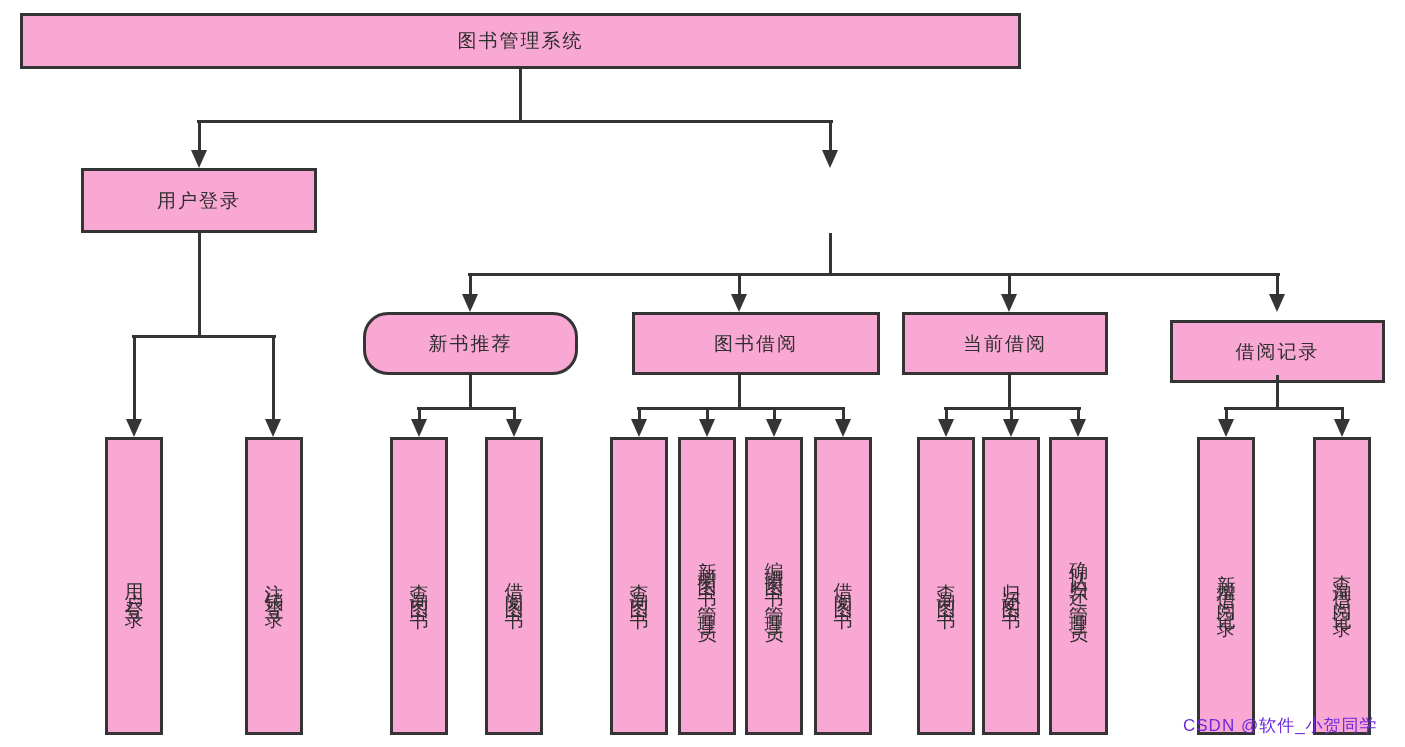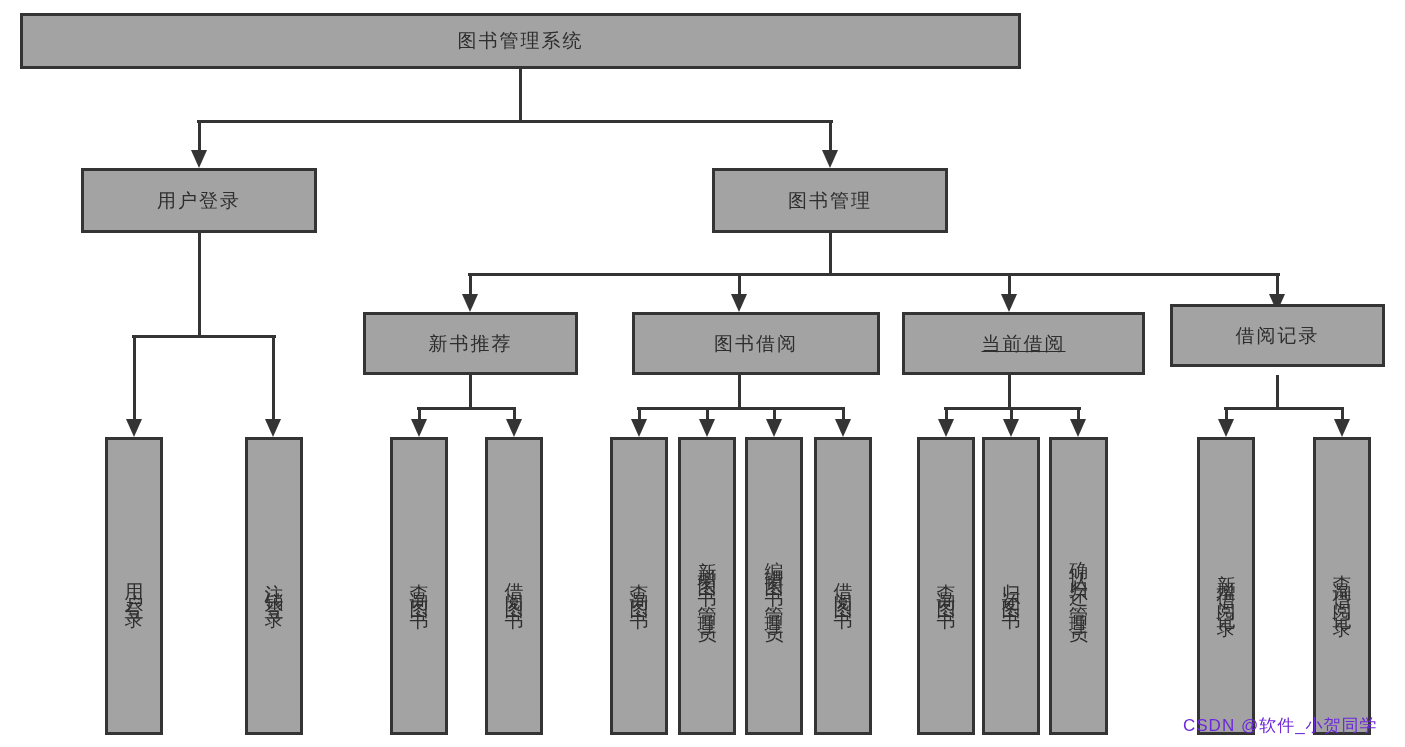--- a/index.html
+++ b/index.html
@@ -2,21 +2,21 @@
 <html><head>
 <meta charset="utf-8">
 <style>
   html,body { margin:0; padding:0; background:#ffffff; }
   #canvas {
     position:relative; width:1405px; height:747px; background:#ffffff;
     font-family:"Liberation Sans","DejaVu Sans",sans-serif; overflow:hidden;
   }
   .box {
     position:absolute; box-sizing:border-box; border:3px solid #343434;
-    background:#a3a3a3; display:flex; align-items:center; justify-content:center;
+    background:#f9a8d4; display:flex; align-items:center; justify-content:center;
     font-size:19px; color:#2e2e2e; letter-spacing:2px; text-align:right;
   }
   .box.v {
     writing-mode:vertical-rl; text-orientation:mixed; letter-spacing:9px;
     font-size:19px;
   }
   .l  { position:absolute; background:#343434; }
   .vl { width:3px; }
   .hl { height:3px; }
   .ar {
@@ -38,44 +38,43 @@
   <div class="box" style="left:20px; top:13px; width:1001px; height:56px;">图书管理系统</div>
 
   <div class="l vl" style="left:519px; top:69px; height:54px;"></div>
   <div class="l hl" style="left:197px; top:120px; width:636px;"></div>
   <div class="l vl" style="left:198px; top:120px; height:31px;"></div>
   <div class="ar" style="left:191px; top:150px;"></div>
   <div class="l vl" style="left:829px; top:120px; height:31px;"></div>
   <div class="ar" style="left:822px; top:150px;"></div>
 
   <div class="box" style="left:81px; top:168px; width:236px; height:65px;">用户登录</div>
-  <div class="box" style="left:712px; top:168px; width:236px; height:65px;">图书管理</div>
 
   <div class="l vl" style="left:198px; top:233px; height:105px;"></div>
   <div class="l hl" style="left:132px; top:335px; width:144px;"></div>
   <div class="l vl" style="left:133px; top:335px; height:84px;"></div>
   <div class="ar" style="left:126px; top:419px;"></div>
   <div class="l vl" style="left:272px; top:335px; height:84px;"></div>
   <div class="ar" style="left:265px; top:419px;"></div>
 
   <div class="l vl" style="left:829px; top:233px; height:43px;"></div>
   <div class="l hl" style="left:468px; top:273px; width:812px;"></div>
   <div class="l vl" style="left:469px; top:273px; height:21px;"></div>
   <div class="ar" style="left:462px; top:294px;"></div>
   <div class="l vl" style="left:738px; top:273px; height:21px;"></div>
   <div class="ar" style="left:731px; top:294px;"></div>
   <div class="l vl" style="left:1008px; top:273px; height:21px;"></div>
   <div class="ar" style="left:1001px; top:294px;"></div>
   <div class="l vl" style="left:1276px; top:273px; height:21px;"></div>
   <div class="ar" style="left:1269px; top:294px;"></div>
 
-  <div class="box" style="left:363px; top:312px; width:215px; height:63px;">新书推荐</div>
+  <div class="box" style="left:363px; top:312px; width:215px; height:63px;border-radius:25px;">新书推荐</div>
   <div class="box" style="left:632px; top:312px; width:248px; height:63px;">图书借阅</div>
-  <div class="box" style="left:902px; top:312px; width:243px; height:63px;text-decoration:underline;">当前借阅</div>
-  <div class="box" style="left:1170px; top:304px; width:215px; height:63px;">借阅记录</div>
+  <div class="box" style="left:902px; top:312px; width:206px; height:63px;">当前借阅</div>
+  <div class="box" style="left:1170px; top:320px; width:215px; height:63px;">借阅记录</div>
 
   <div class="l vl" style="left:469px; top:375px; height:35px;"></div>
   <div class="l hl" style="left:417px; top:407px; width:99px;"></div>
   <div class="l vl" style="left:418px; top:407px; height:12px;"></div>
   <div class="ar" style="left:411px; top:419px;"></div>
   <div class="l vl" style="left:513px; top:407px; height:12px;"></div>
   <div class="ar" style="left:506px; top:419px;"></div>
 
   <div class="l vl" style="left:738px; top:375px; height:35px;"></div>
   <div class="l hl" style="left:637px; top:407px; width:208px;"></div>

